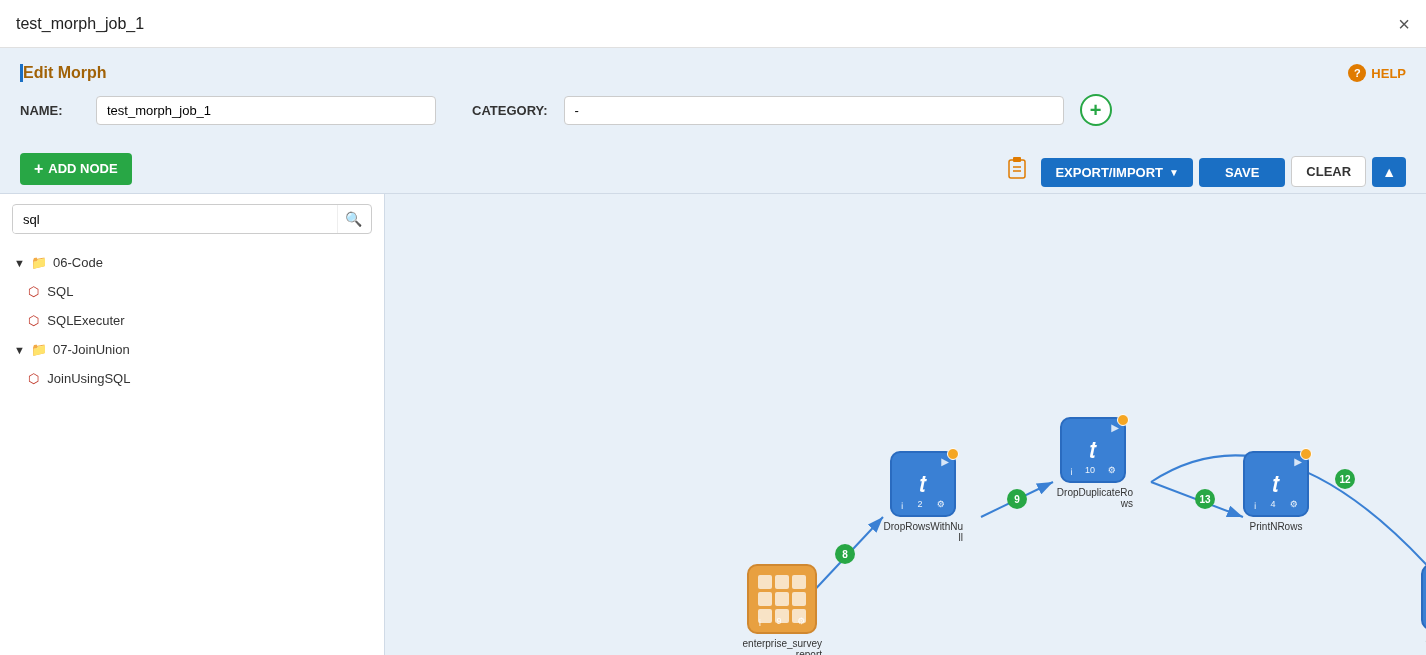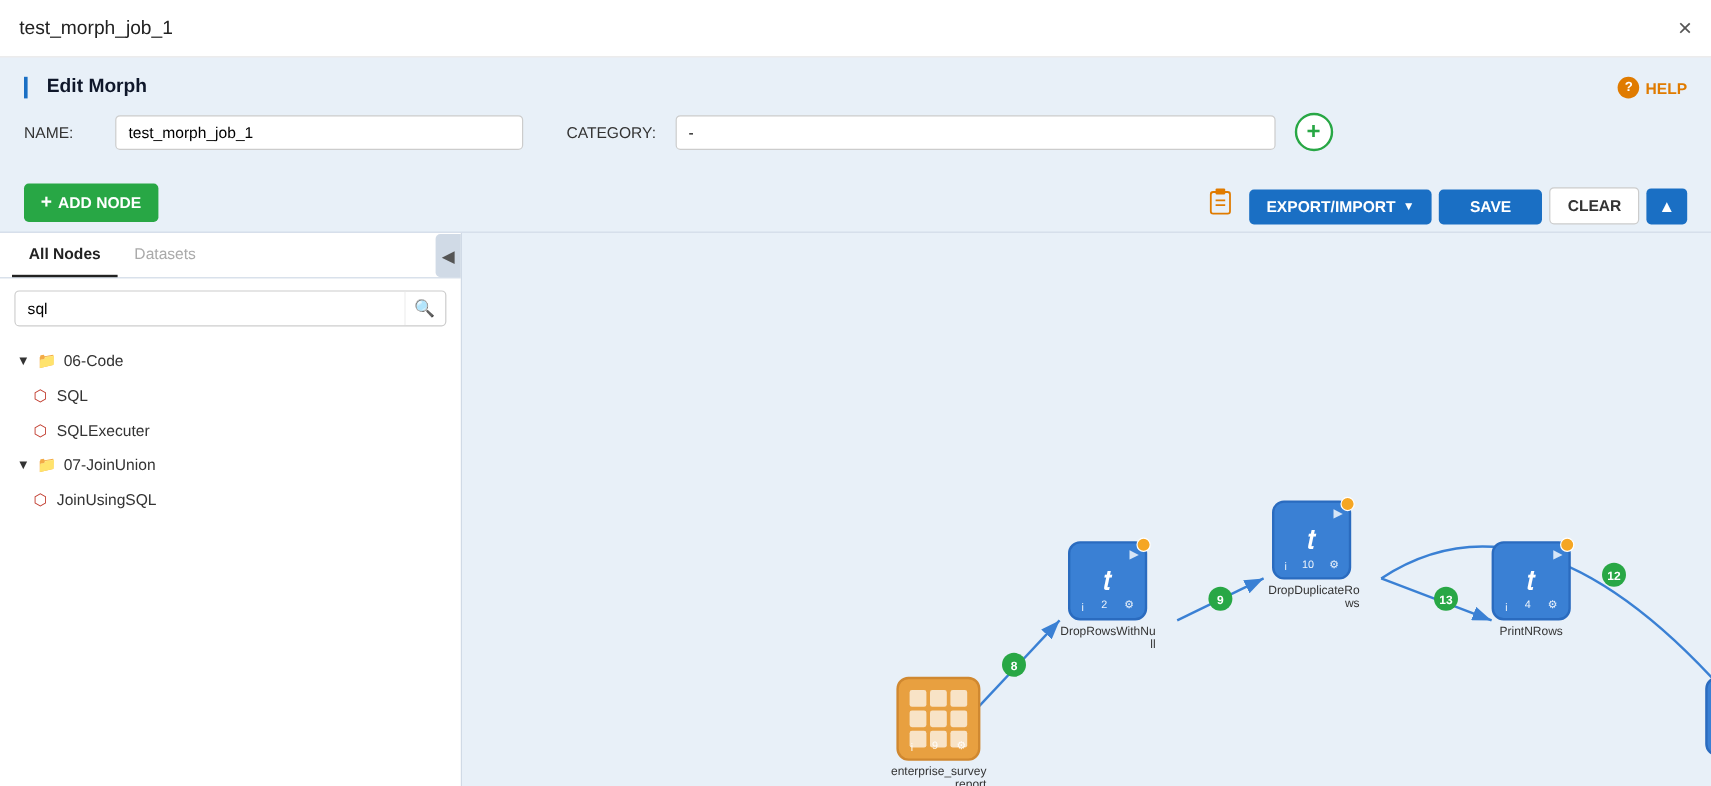--- a/index.html
+++ b/index.html
@@ -11,26 +11,26 @@
     .title-bar { display: flex; align-items: center; justify-content: space-between; padding: 8px 16px; background: #fff; border-bottom: 1px solid #e0e0e0; min-height: 48px; }
     .title-text { font-size: 16px; font-weight: 500; color: #222; }
     .close-btn { background: none; border: none; cursor: pointer; font-size: 20px; color: #555; line-height: 1; }
 
     
     .main-area { flex: 1; background: #e8f0f8; display: flex; flex-direction: column; overflow: hidden; }
 
     
     .form-section { background: #e8f0f8; padding: 16px 20px 10px 20px; }
     .edit-morph-header { display: flex; align-items: center; justify-content: space-between; margin-bottom: 12px; }
-    .edit-morph-title { font-size: 16px; font-weight: 600; color: #0f172a; border-left: 3px solid #1a6fc4; padding-left: 16px; }
+    .edit-morph-title { font-size: 16px; font-weight: 600; color: #a16207; border-left: 3px solid #1a6fc4; padding-left: 0; }
     .help-link { display: flex; align-items: center; gap: 5px; color: #e07b00; font-size: 13px; font-weight: 600; cursor: pointer; text-decoration: none; }
     .help-icon { width: 18px; height: 18px; border-radius: 50%; background: #e07b00; color: #fff; font-size: 11px; font-weight: bold; display: flex; align-items: center; justify-content: center; }
 
     .form-row { display: flex; align-items: center; gap: 16px; margin-bottom: 8px; }
-    .form-label { font-size: 13px; font-weight: 400; color: #333; min-width: 60px; }
+    .form-label { font-size: 13px; font-weight: 700; color: #333; min-width: 60px; }
     .form-input { border: 1px solid #ccc; border-radius: 4px; padding: 6px 10px; font-size: 13px; background: #fff; }
     .name-input { width: 340px; }
     .category-input { width: 500px; }
     .plus-btn { width: 32px; height: 32px; border-radius: 50%; background: #fff; border: 2px solid #28a745; color: #28a745; font-size: 20px; cursor: pointer; display: flex; align-items: center; justify-content: center; font-weight: bold; }
 
     
     .toolbar { display: flex; align-items: center; justify-content: space-between; padding: 6px 20px; background: #e8f0f8; border-bottom: 1px solid #d0dae6; }
     .toolbar-left { display: flex; align-items: center; gap: 10px; }
     .toolbar-right { display: flex; align-items: flex-end; gap: 6px; }
 
@@ -134,27 +134,20 @@
         <button class="btn-outline">
           <span>CLEAR</span>
         </button>
         <button class="btn-up">▲</button>
       </div>
     </div>
 
     <div class="content-area">
 
       <div class="left-panel">
-        <div class="tabs-row" style="position:relative; display:flex; align-items:center; border-bottom:1px solid #d0dae6;">
-          <div class="tabs" style="border-bottom:none; flex:1;">
-            <div class="tab active">All Nodes</div>
-            <div class="tab muted">Datasets</div>
-          </div>
-          <button style="background:#d0dae6; border:none; border-radius:4px 0 0 4px; cursor:pointer; padding:6px 5px; color:#555; font-size:14px; margin-right:0; height:36px;">◀</button>
-        </div>
 
         <div class="search-area">
           <div class="search-box">
             <input class="search-input" type="text" value="sql" style="">
             <button class="search-btn">🔍</button>
           </div>
         </div>
 
         <div class="node-list">
 

